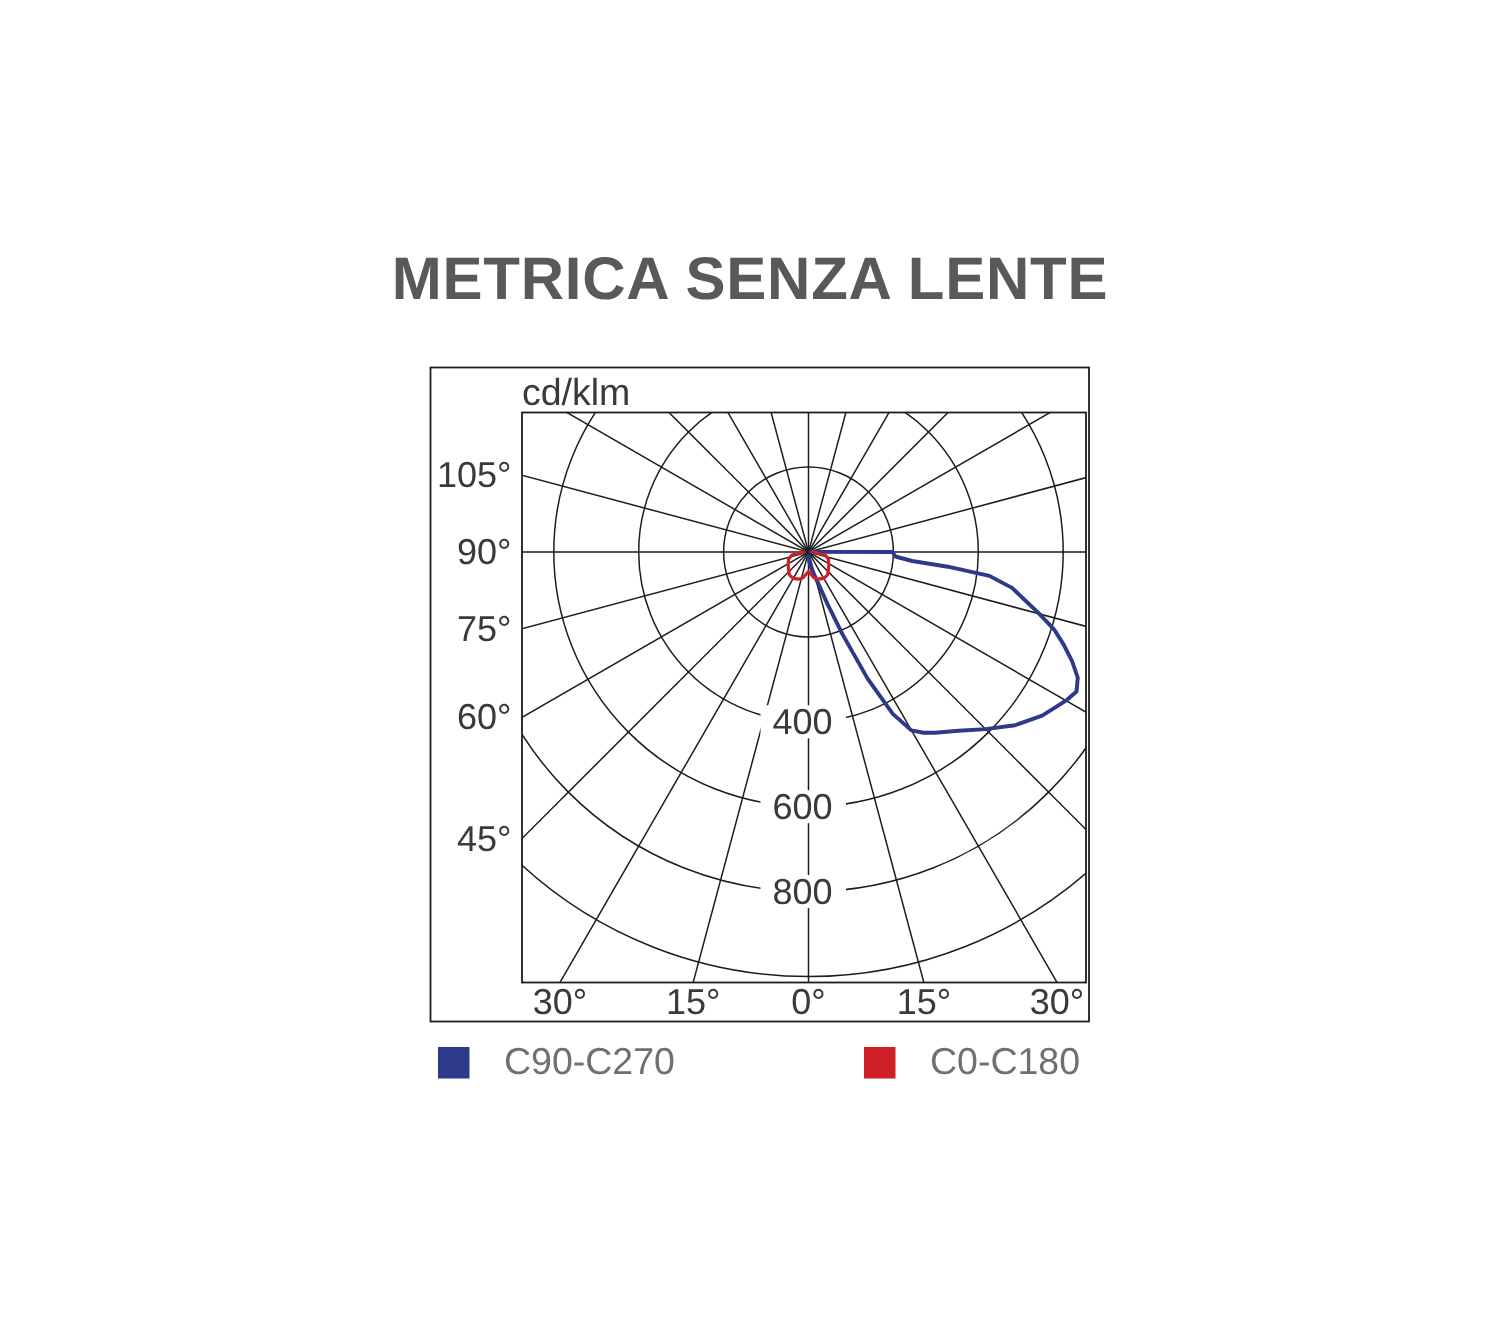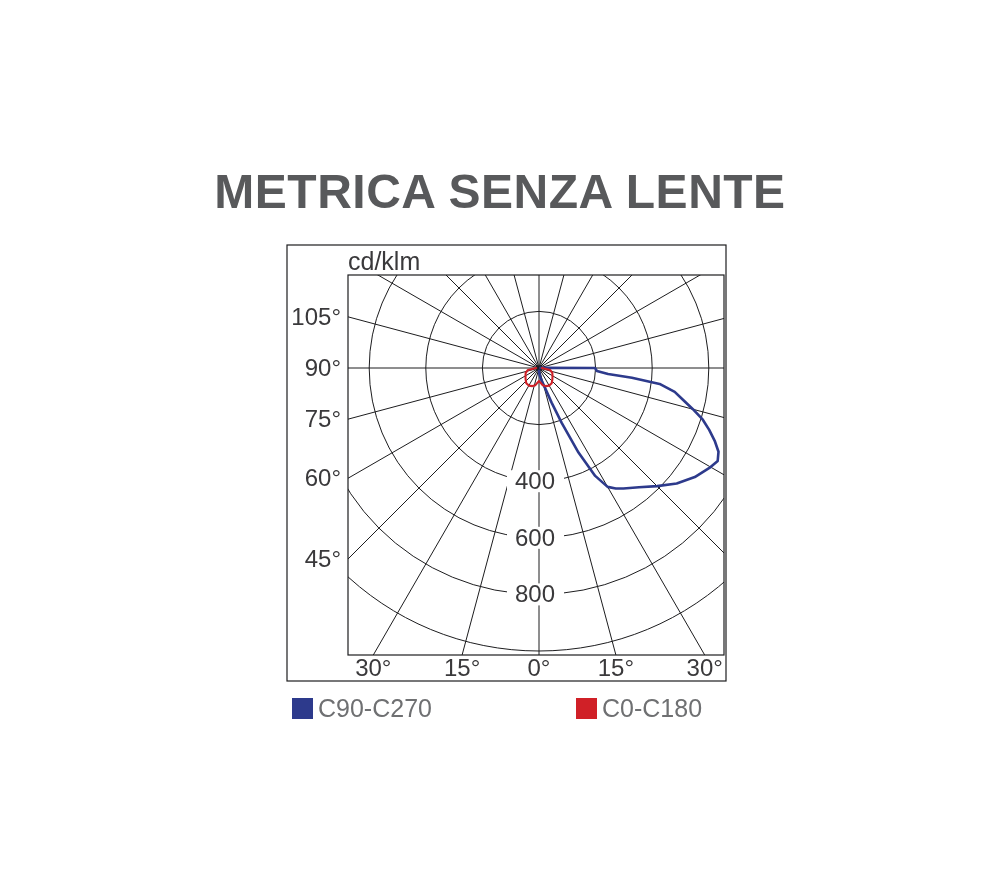--- a/index.html
+++ b/index.html
@@ -1,23 +1,23 @@
 <!DOCTYPE html>
 <html><head>
 <meta charset="utf-8">
 <style>
   html,body{margin:0;padding:0;background:#ffffff;}
   .page{position:relative;width:1000px;height:892px;background:#ffffff;overflow:hidden;
         font-family:"Liberation Sans",sans-serif;}
   .title{position:absolute;left:0;top:164px;width:1000px;margin:0;text-align:center;
-         font-size:48px;font-weight:bold;letter-spacing:.5px;color:#58595b;}
+         font-size:40px;font-weight:bold;letter-spacing:.5px;color:#58595b;}
   .chart-wrap{position:absolute;left:0;top:0;width:1000px;height:892px;}
   #chart-svg{position:absolute;left:0;top:0;}
   .legend{position:absolute;left:0;top:0;width:1000px;height:0;}
-  .legend-item{position:absolute;display:flex;align-items:center;gap:5px;height:22px;}
+  .legend-item{position:absolute;display:flex;align-items:center;gap:23px;height:22px;}
   .legend-item.first{left:292px;top:697px;}
   .legend-item.second{left:576px;top:697px;}
   .swatch{display:inline-block;width:21px;height:21px;}
   .legend-label{font-size:25px;color:#6f7072;line-height:22px;}
 </style>
 </head>
 <body>
 
 <div class="page">
 

